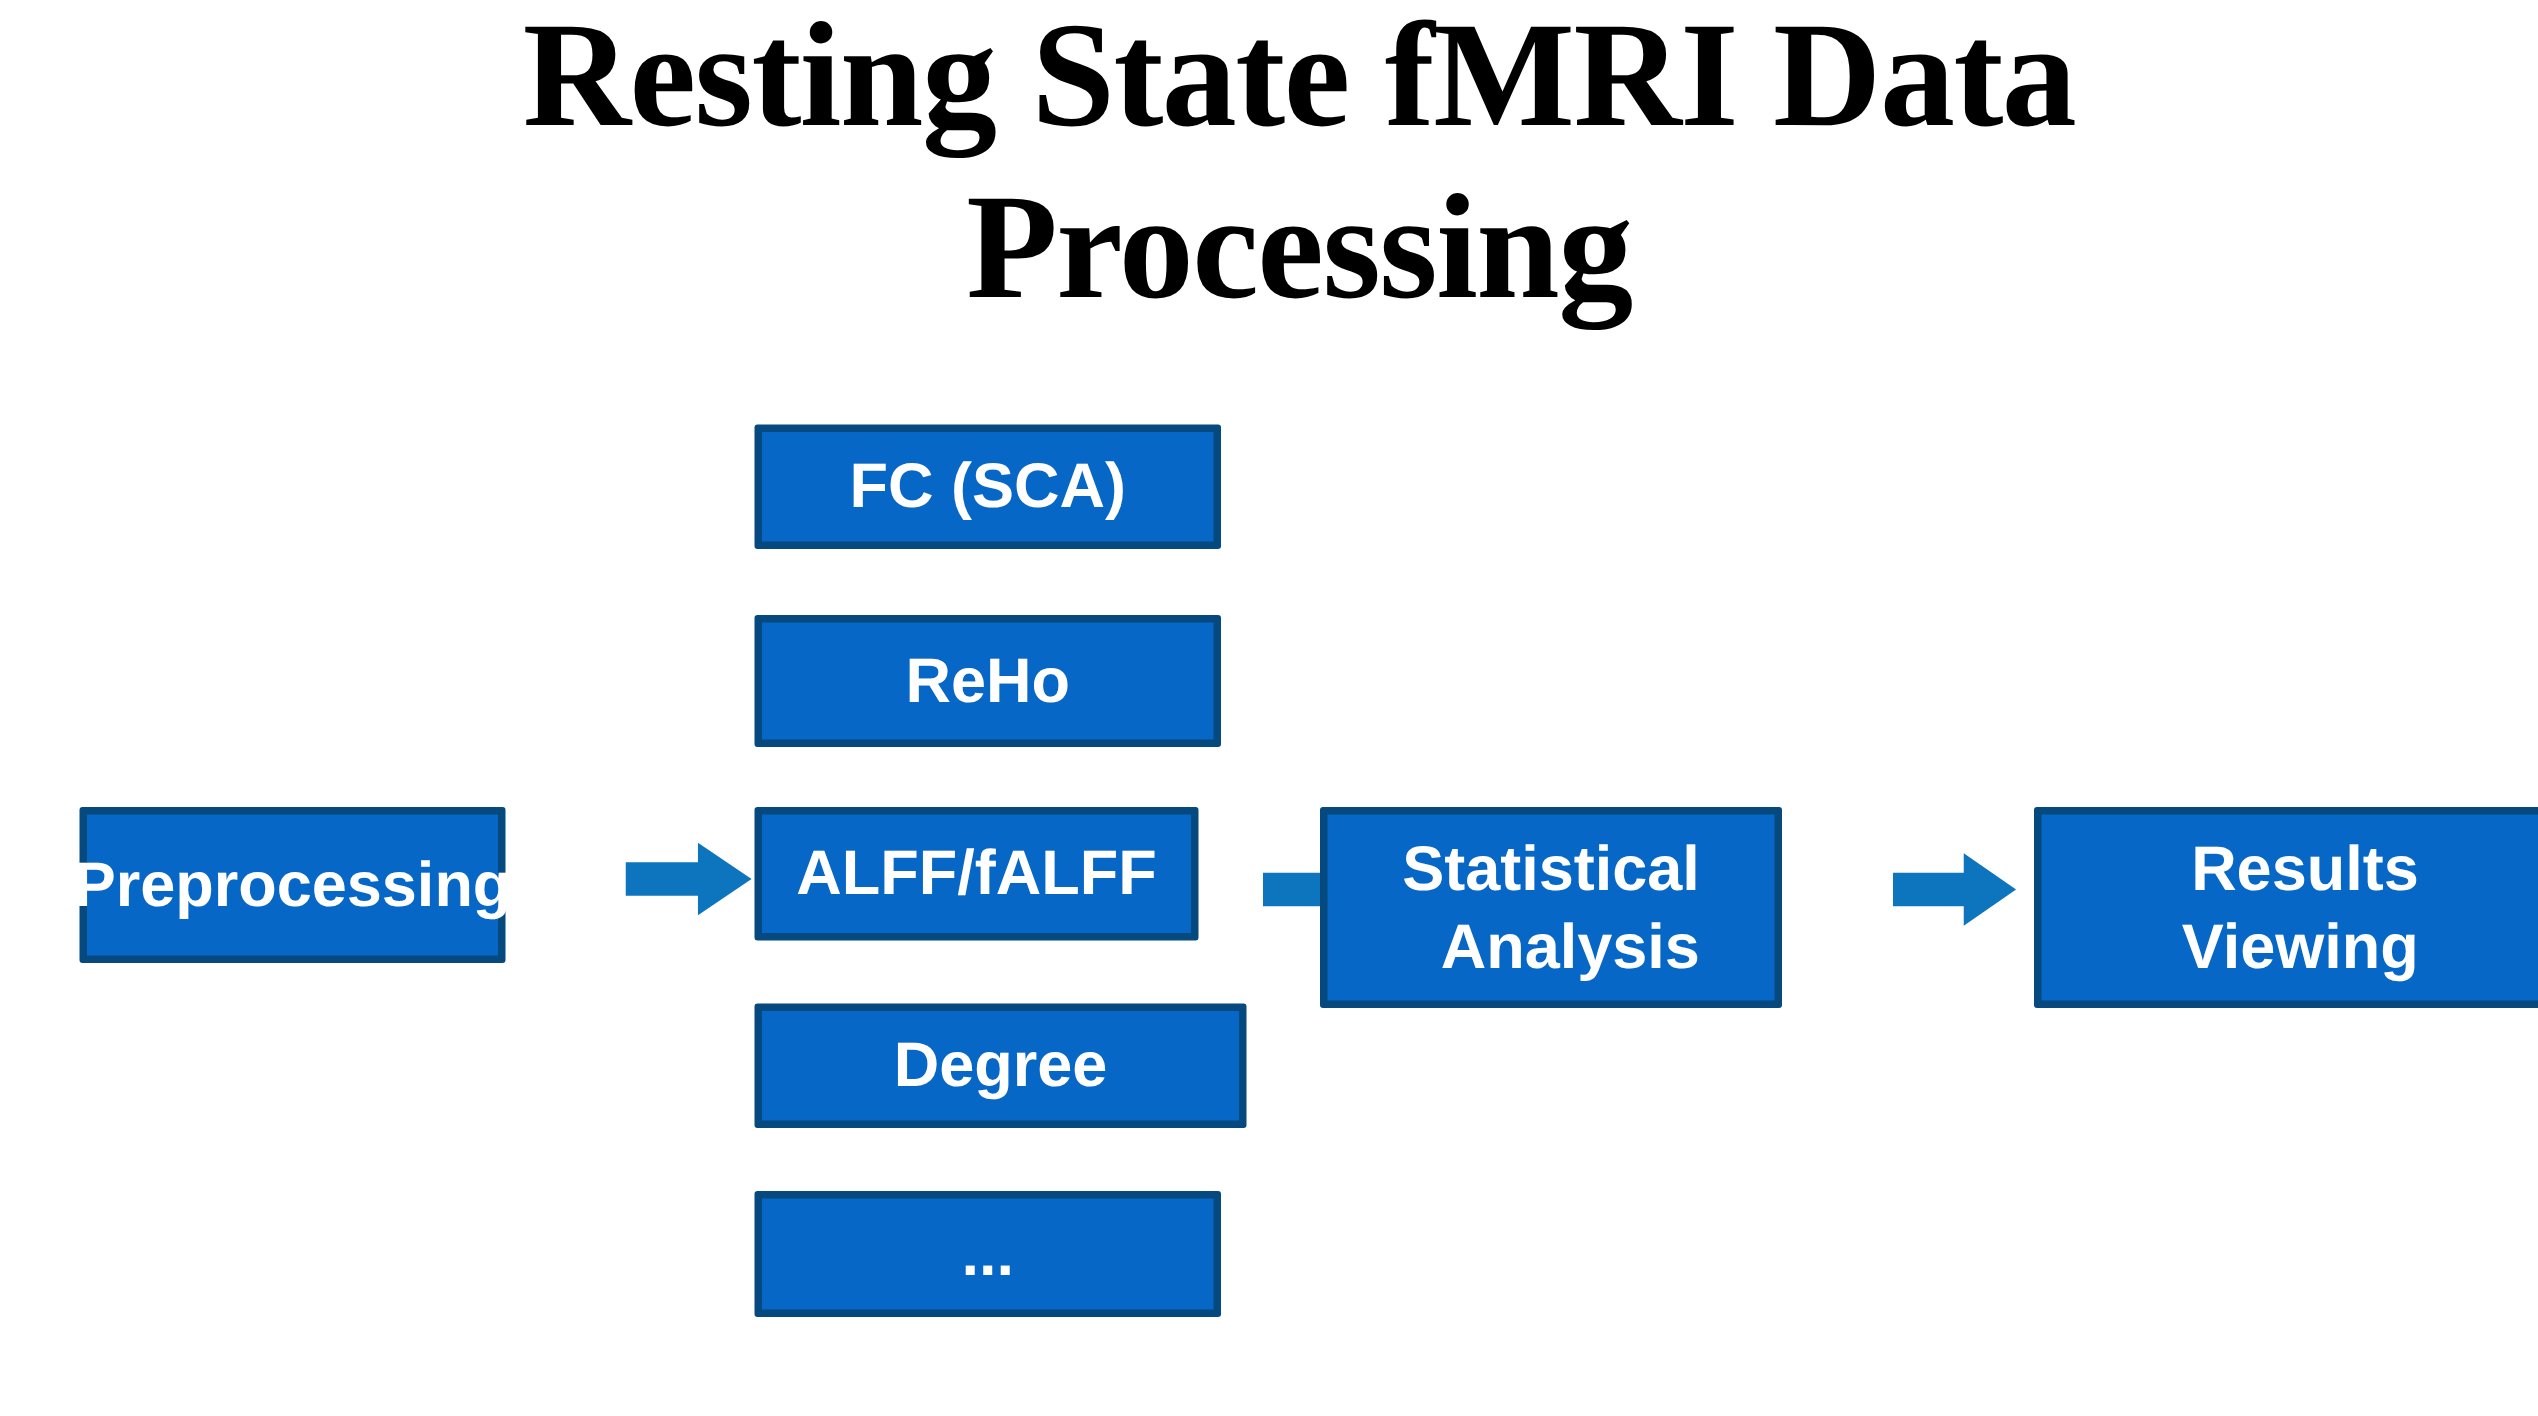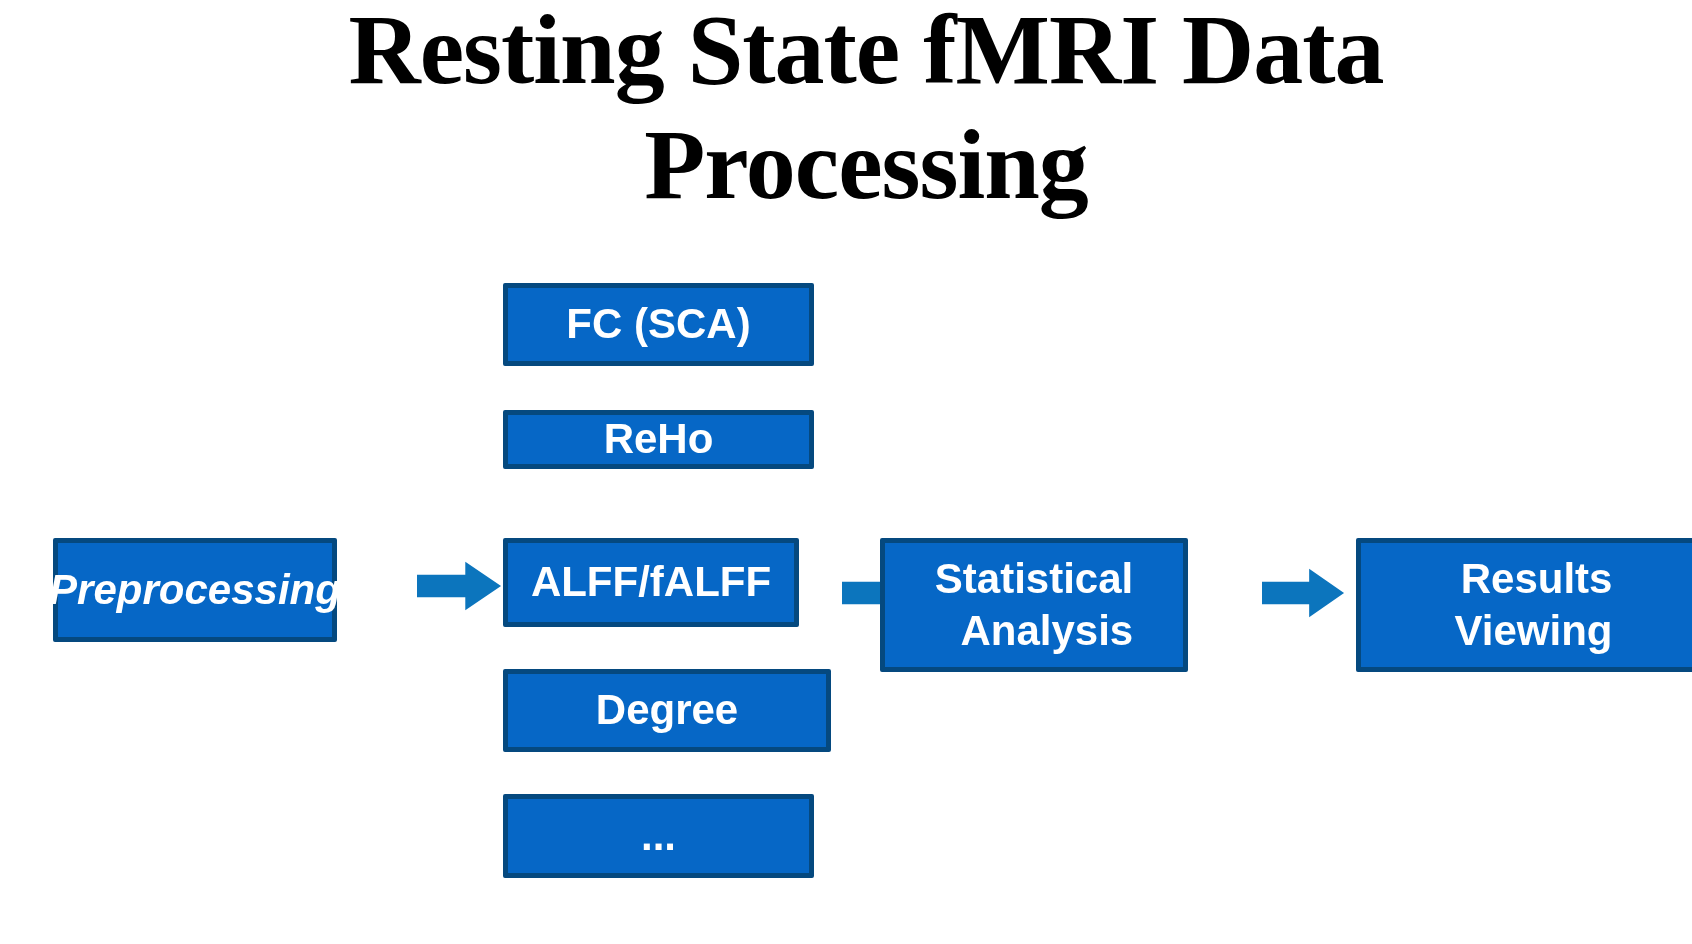--- a/index.html
+++ b/index.html
@@ -44,23 +44,23 @@
     align-items: center;
     justify-content: center;
     text-align: right;
     color: var(--box-text);
     font-weight: bold;
     font-size: 42px;
     line-height: 1.24;
     white-space: pre-line;
   }
   
-  .n-preprocessing { left: 53px;   top: 538px; width: 284px; height: 104px; font-style: italic; }
+  .n-preprocessing { left: 53px;   top: 538px; width: 284px; height: 104px; }
   .n-fc            { left: 503px;  top: 283px; width: 311px; height: 83px;  }
-  .n-reho          { left: 503px;  top: 410px; width: 311px; height: 59px;  }
+  .n-reho          { left: 503px;  top: 410px; width: 311px; height: 88px;  }
   .n-alff          { left: 503px;  top: 538px; width: 296px; height: 89px;  }
   .n-degree        { left: 503px;  top: 669px; width: 328px; height: 83px;  }
   .n-more          { left: 503px;  top: 794px; width: 311px; height: 84px;  }
   .n-statistical   { left: 880px;  top: 538px; width: 308px; height: 134px; }
   .n-results       { left: 1356px; top: 538px; width: 355px; height: 134px; }
 
   .flow-arrow { position: absolute; }
   .a-1 { left: 417px;  top: 560px; width: 85px; height: 52px; }
   .a-2 { left: 842px;  top: 567px; width: 88px; height: 52px; }
   .a-3 { left: 1262px; top: 567px; width: 83px; height: 52px; }

